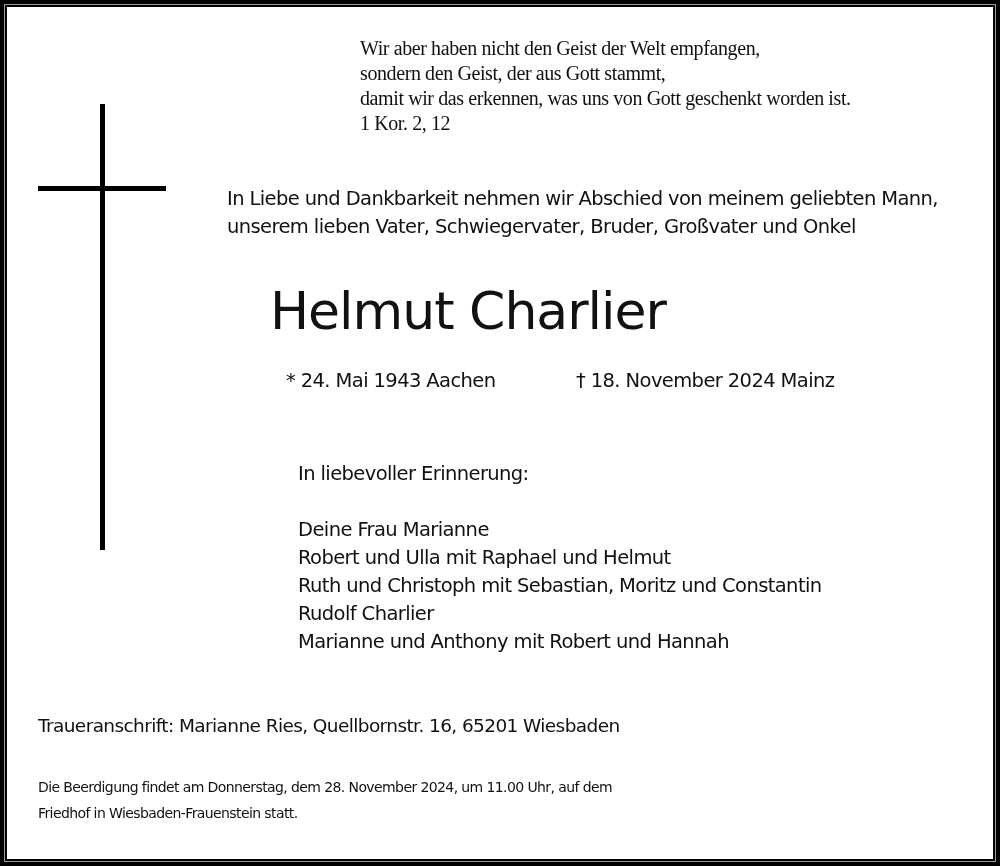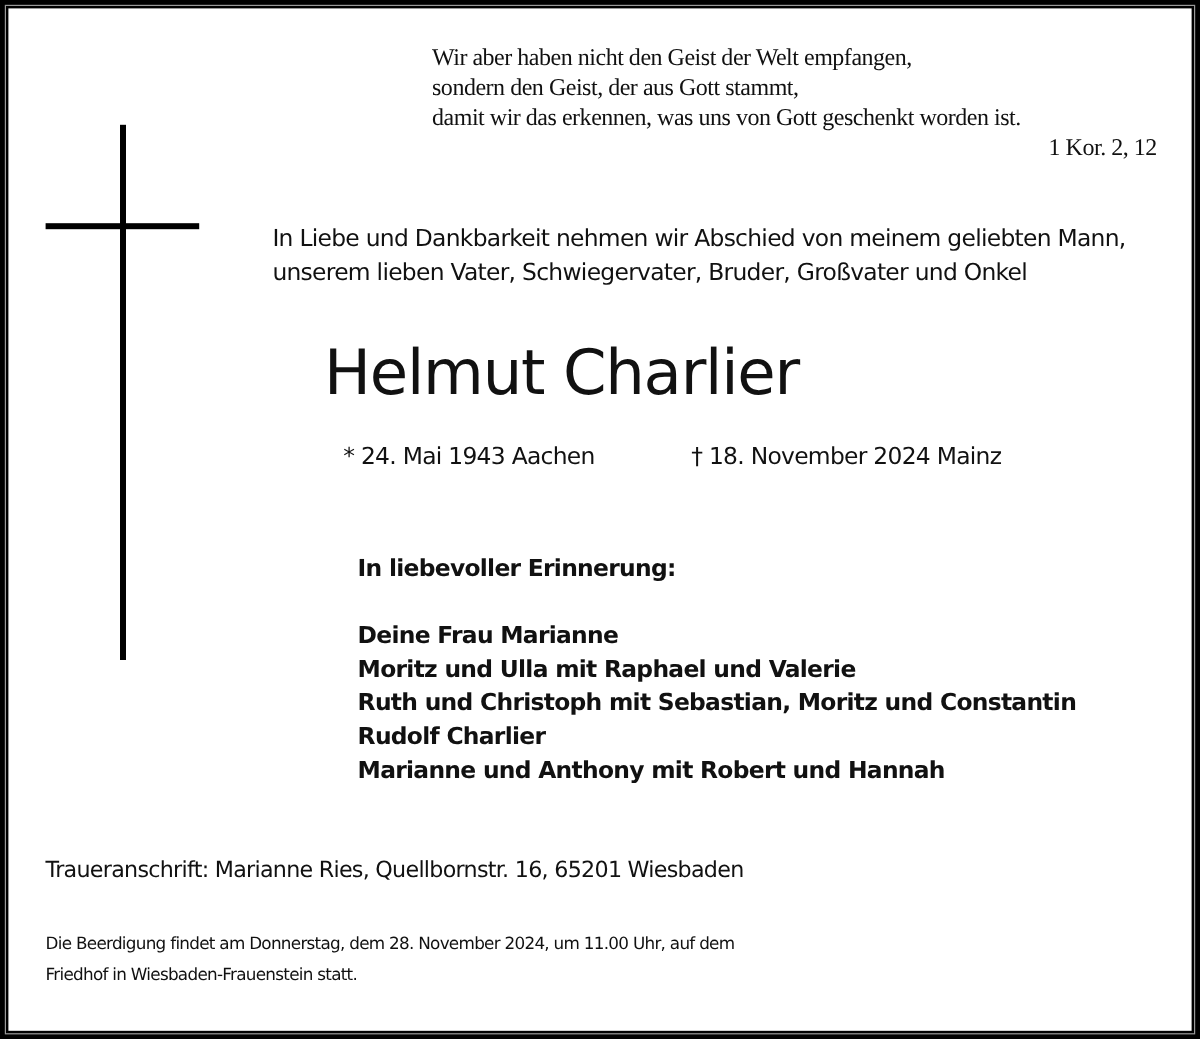--- a/index.html
+++ b/index.html
@@ -54,21 +54,20 @@
       width: 604px;
       font-family: Liberation Serif, serif;
       font-size: 20px;
       line-height: 25px;
       letter-spacing: -0.4px;
       color: #111111;
     }
     .verse .line { display: block; white-space: nowrap; }
     .verse .ref {
       display: block;
-      text-align: right;
       white-space: nowrap;
     }
     .intro {
       position: absolute;
       left: 227px; top: 185px;
       width: 760px;
       font-family: "DejaVu Sans", sans-serif;
       font-size: 19.5px;
       line-height: 28px;
       letter-spacing: -0.6px;
@@ -102,21 +101,21 @@
     .dates .death { position: absolute; left: 290px; top: 0; }
     .family {
       position: absolute;
       left: 298px; top: 460px;
       font-family: "DejaVu Sans", sans-serif;
       font-size: 19.5px;
       line-height: 28px;
       letter-spacing: -0.6px;
       color: #111111;
     }
-    .family .line { display: block; white-space: nowrap; font-weight: bold; }
+    .family .line { display: block; white-space: nowrap; }
     .family .heading { margin-bottom: 28px; }
     .address {
       position: absolute;
       left: 38px; top: 713px;
       font-family: "DejaVu Sans", sans-serif;
       font-size: 18.5px;
       line-height: 26px;
       letter-spacing: -0.6px;
       white-space: nowrap;
       color: #111111;
@@ -159,21 +158,21 @@
 <h1 class="name">Helmut Charlier</h1>
 
 <div class="dates">
   <span class="birth">* 24. Mai 1943 Aachen</span>
   <span class="death">† 18. November 2024 Mainz</span>
 </div>
 
 <div class="family">
   <span class="line heading">In liebevoller Erinnerung:</span>
   <span class="line">Deine Frau Marianne</span>
-  <span class="line">Moritz und Ulla mit Raphael und Valerie</span>
+  <span class="line">Robert und Ulla mit Raphael und Helmut</span>
   <span class="line">Ruth und Christoph mit Sebastian, Moritz und Constantin</span>
   <span class="line">Rudolf Charlier</span>
   <span class="line">Marianne und Anthony mit Robert und Hannah</span>
 </div>
 
 <div class="address">Traueranschrift: Marianne Ries, Quellbornstr. 16, 65201 Wiesbaden</div>
 
 <div class="funeral">
   <span class="line">Die Beerdigung findet am Donnerstag, dem 28. November 2024, um 11.00 Uhr, auf dem</span>
   <span class="line">Friedhof in Wiesbaden-Frauenstein statt.</span>

